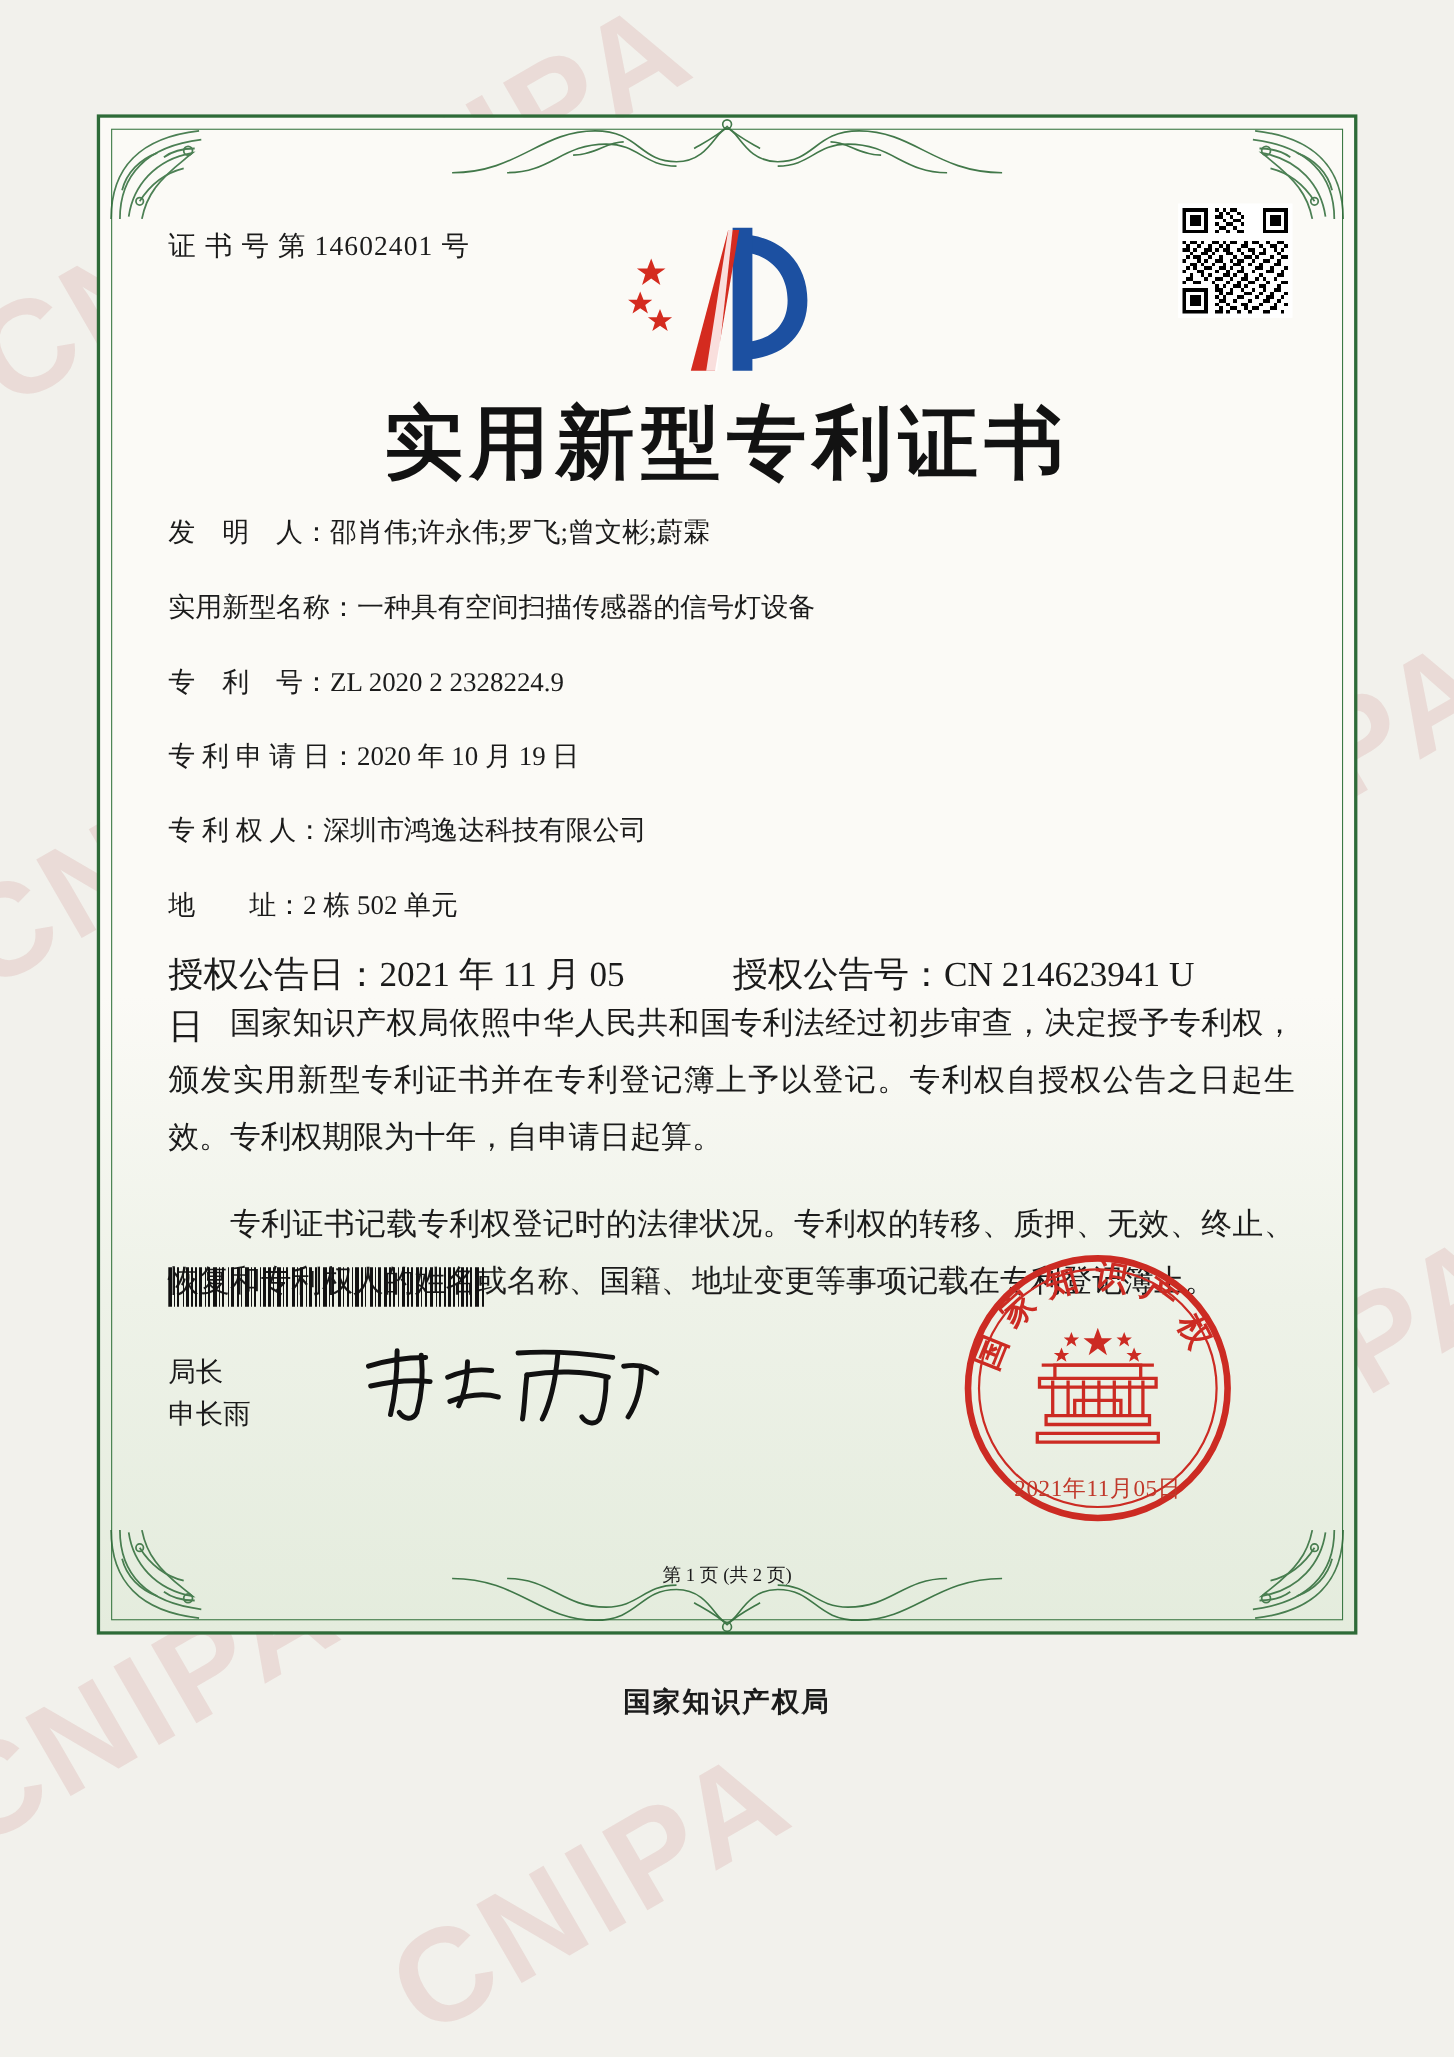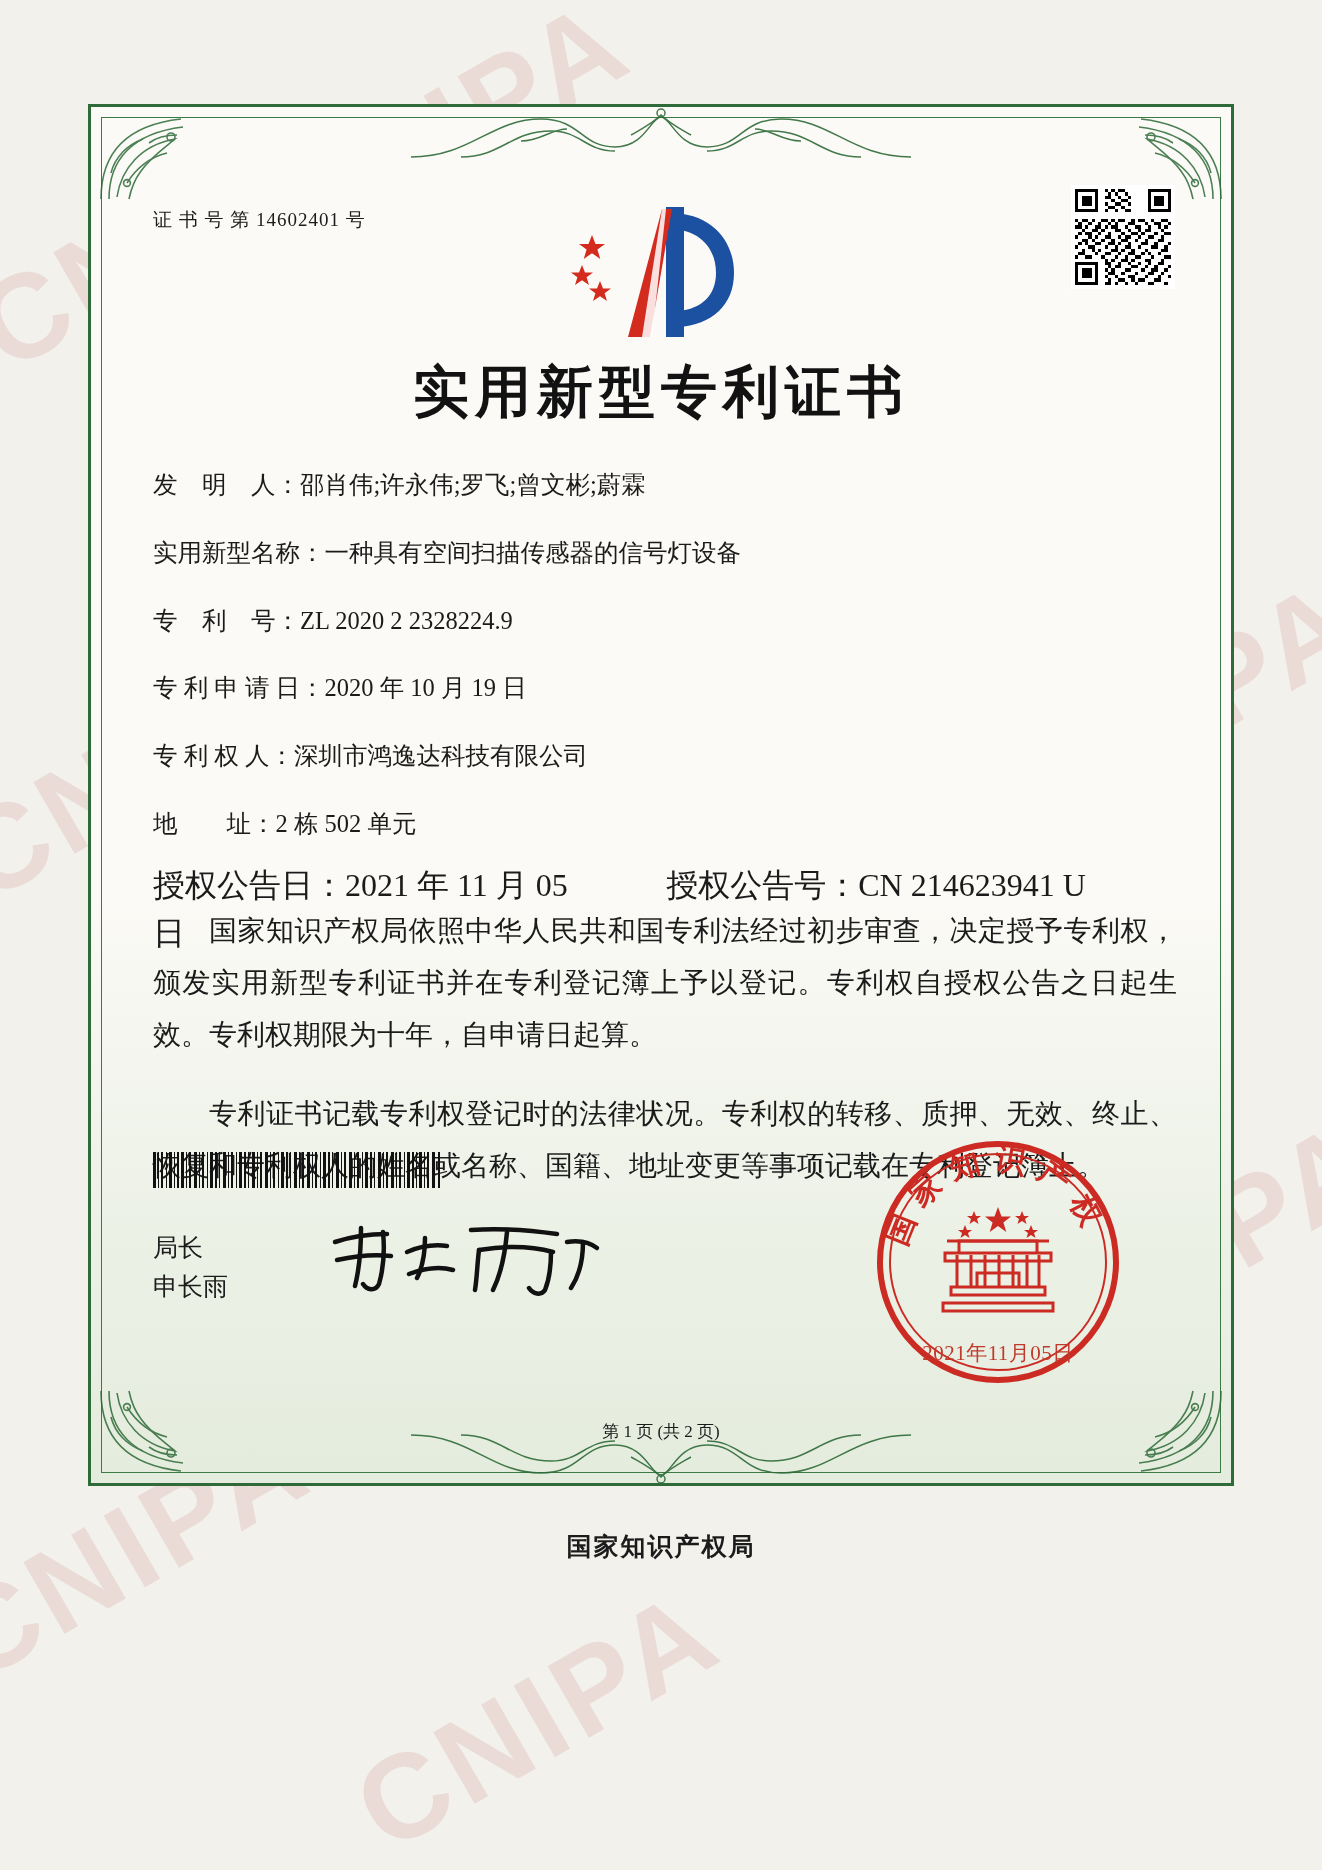--- a/index.html
+++ b/index.html
@@ -60,21 +60,21 @@
     width:520px;height:70px;opacity:.9;
   }
   .bottom-flourish{
     position:absolute;left:50%;bottom:-8px;transform:translateX(-50%) scaleY(-1);
     width:520px;height:70px;opacity:.9;
   }
 
   
   .cert-no{
     position:absolute;left:62px;top:100px;
-    font-size:19px;letter-spacing:1px;
+    font-size:25px;letter-spacing:1px;
   }
   .qr{
     position:absolute;right:56px;top:78px;
     width:104px;height:104px;
     background:#fff;
     padding:4px;
     box-sizing:border-box;
   }
   .qr svg{display:block;width:100%;height:100%;}
 
@@ -82,21 +82,21 @@
     position:absolute;left:50%;top:92px;transform:translateX(-50%);
     width:190px;height:150px;
   }
   .emblem svg{width:100%;height:100%;display:block;}
 
   .title{
     position:absolute;left:0;right:0;top:248px;
     text-align:center;
     font-family:"DejaVu Serif","Liberation Serif",serif;
     font-weight:700;
-    font-size:56px;
+    font-size:72px;
     letter-spacing:6px;
     color:#121212;
   }
 
   
   .fields{
     position:absolute;left:62px;right:52px;top:360px;
     font-size:24.5px;
     line-height:1.5;
   }

